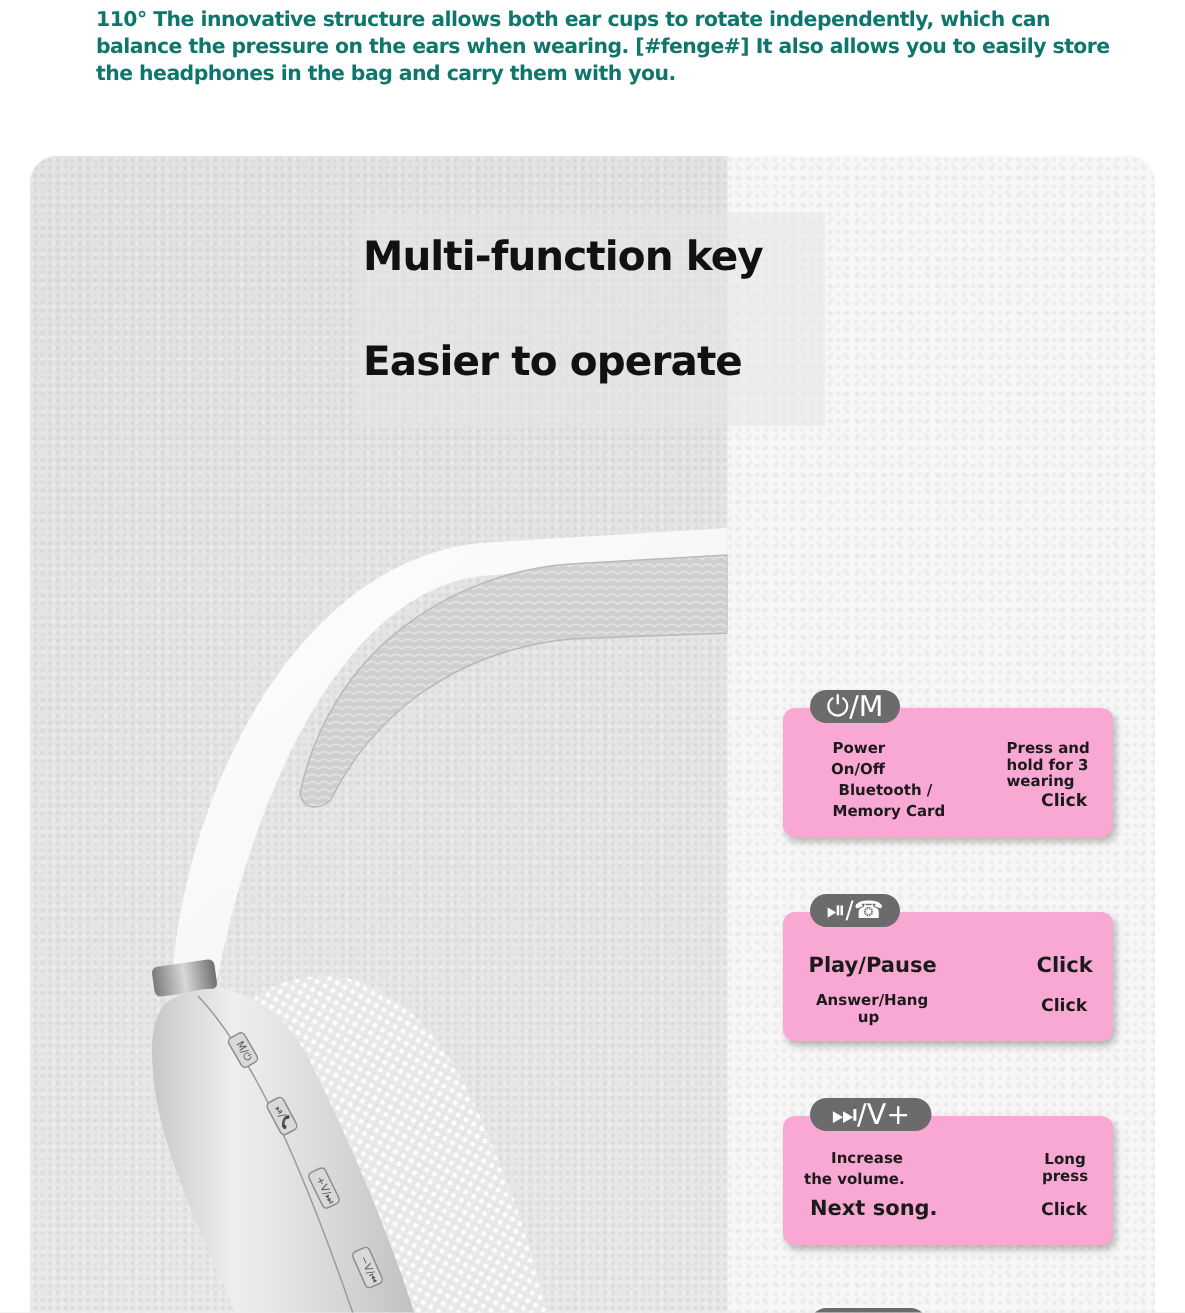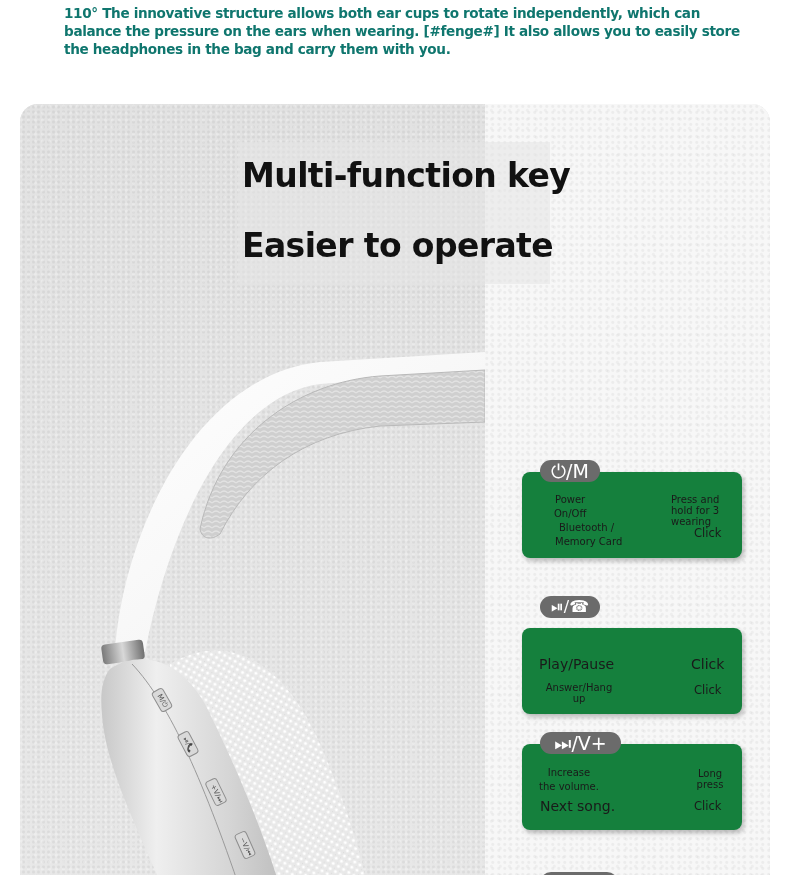--- a/index.html
+++ b/index.html
@@ -31,34 +31,34 @@
       radial-gradient(circle at 30% 40%, rgba(0,0,0,0.045) 0 1px, transparent 2px) 0 0/6px 6px,
       radial-gradient(circle at 70% 70%, rgba(0,0,0,0.035) 0 1px, transparent 2px) 0 0/9px 9px,
       #f7f7f7;
   }
   .title-block {
     position:absolute; left:218px; top:38px; width:312px; height:142px;
     background:rgba(230,230,230,0.55);
   }
   .title-line {
     position:absolute; left:222px; width:320px;
-    font-size:33px; font-weight:bold; color:#111; letter-spacing:-0.6px;
+    font-size:27px; font-weight:bold; color:#111; letter-spacing:-0.6px;
     white-space:nowrap;
   }
   .t1 { top:52px; }
   .t2 { top:122px; }
 
   
   .hp { position:absolute; left:0; top:0; width:465px; height:800px; }
 
   .card {
     position:absolute; left:502px; width:220px; height:86px;
-    background:#15803d; border-radius:8px;
+    background:#f9a8d4; border-radius:8px;
     box-shadow:2px 3px 5px rgba(0,0,0,0.25);
-    font-weight:normal; color:#1a1a1a;
+    font-weight:bold; color:#1a1a1a;
   }
   .pill {
     position:absolute; left:520px; height:22px;
     background:#6b6b6b; border-radius:11px;
     color:#fff; font-size:19px; line-height:22px; text-align:center;
     font-weight:normal; letter-spacing:0;
     display:flex; align-items:center; justify-content:center;
   }
   .card .txt { position:absolute; white-space:nowrap; }
   .s11 { font-size:14px; line-height:13px; }
@@ -151,33 +151,33 @@
     </div>
     <div class="txt s10" style="left:149px;top:22px;line-height:11px;">
       <div>Press and</div>
       <div>hold for 3</div>
       <div>wearing</div>
     </div>
     <div class="txt s12" style="left:172px;top:55px;">Click</div>
   </div>
   <div class="pill" style="top:356px;width:60px;">⏻/M</div>
 
-  <div class="card" style="top:524px;">
+  <div class="card" style="top:504px;">
     <div class="txt s14" style="left:17px;top:28px;">Play/Pause</div>
     <div class="txt s14" style="left:169px;top:28px;">Click</div>
     <div class="txt s10 center" style="left:22px;top:54px;width:70px;">
       <div>Answer/Hang</div>
       <div>up</div>
     </div>
     <div class="txt s12" style="left:172px;top:56px;">Click</div>
   </div>
   <div class="pill" style="top:492px;width:60px;font-size:16px;">⏯/☎</div>
 
   <div class="card" style="top:640px;">
-    <div class="txt s10 center" style="left:14px;top:22px;width:66px;line-height:14px;">
+    <div class="txt s10 center" style="left:14px;top:22px;width:66px;line-height:14px;text-align:right;">
       <div>Increase</div>
       <div>the volume.</div>
     </div>
     <div class="txt s11" style="left:18px;top:56px;">Next song.</div>
     <div class="txt s10 center" style="left:170px;top:24px;width:36px;">
       <div>Long</div>
       <div>press</div>
     </div>
     <div class="txt s12" style="left:172px;top:56px;">Click</div>
   </div>

